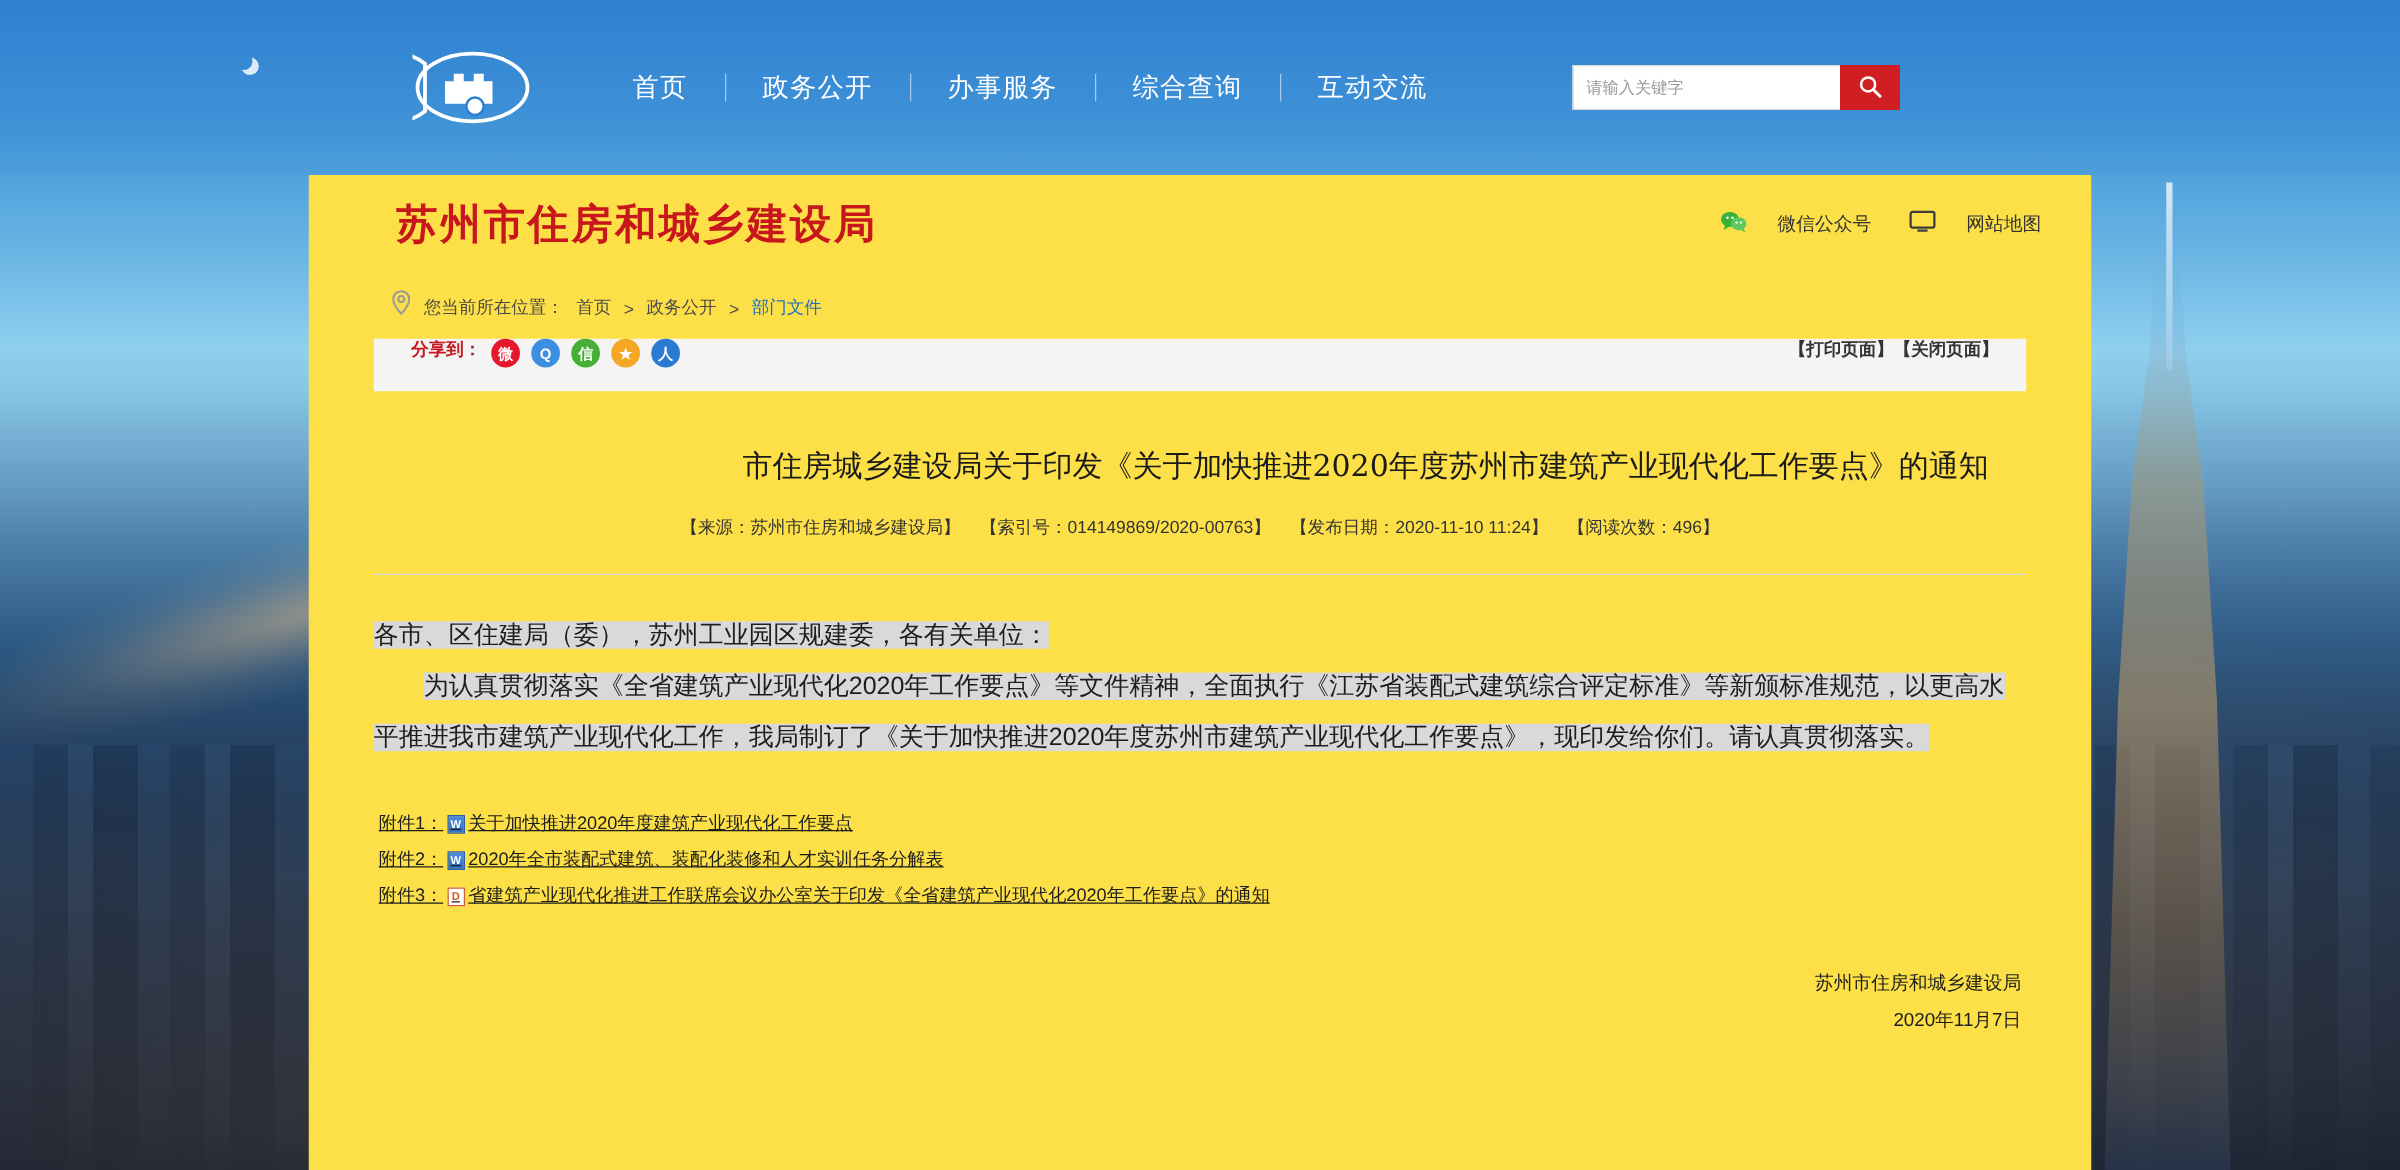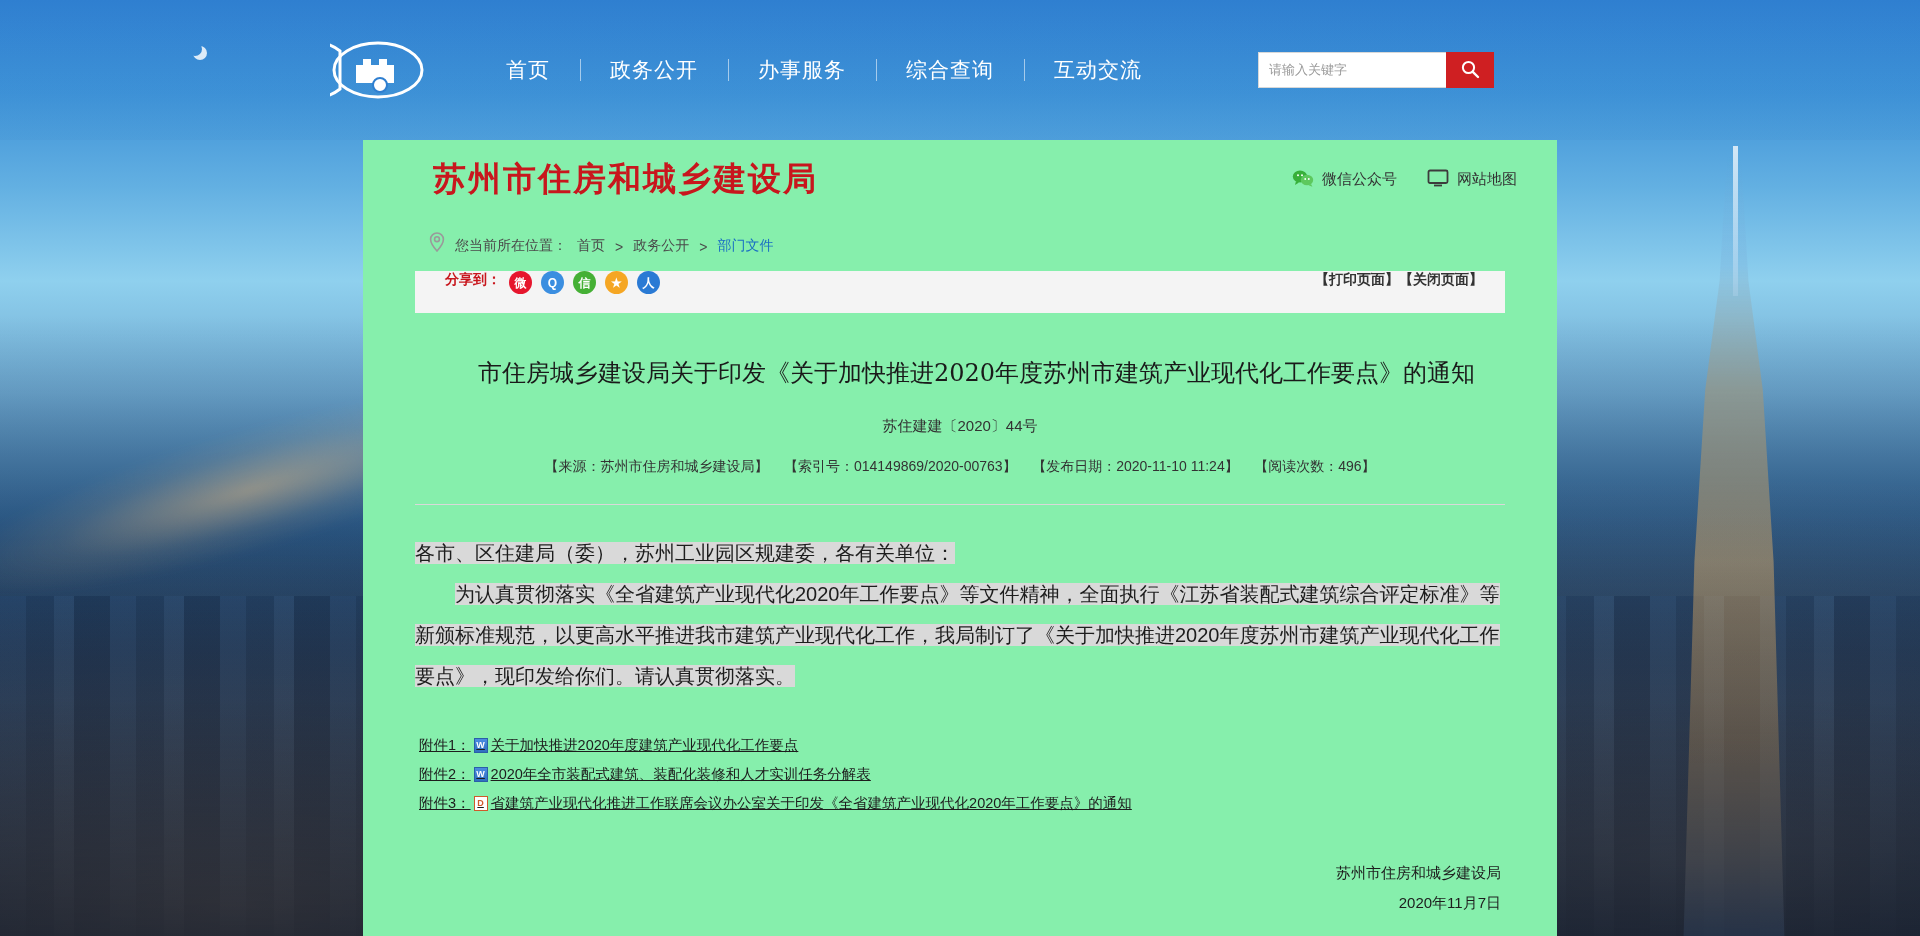--- a/index.html
+++ b/index.html
@@ -132,21 +132,21 @@
     width: 1px; height: 22px;
     background: rgba(255,255,255,0.55);
   }
   .search-box {
     margin-left: 86px;
     display: flex;
     align-items: stretch;
     height: 36px;
   }
   .search-box input {
-    width: 188px;
+    width: 214px;
     border: 1px solid #d8d8d8;
     border-right: none;
     background: #ffffff;
     font-size: 13px;
     color: #b91c1c;
     padding: 0 10px;
     outline: none;
     font-family: Liberation Serif, serif;
   }
   .search-box input::placeholder { color: #9a9a9a; }
@@ -159,23 +159,23 @@
     align-items: center;
     justify-content: center;
   }
 
   
   .content-col {
     position: absolute;
     left: 50%;
     transform: translateX(-50%);
     top: 140px;
-    width: 1194px;
+    width: 1426px;
     bottom: 0;
-    background: #86efac;
+    background: #fde047;
     z-index: 12;
   }
   .brand-row {
     height: 78px;
     display: flex;
     align-items: center;
     padding: 0 40px 0 70px;
     position: relative;
   }
   .brand-title {
@@ -190,21 +190,21 @@
     margin-left: auto;
     display: flex;
     align-items: center;
     gap: 30px;
     font-size: 15px;
     color: #333;
   }
   .brand-link {
     display: flex;
     align-items: center;
-    gap: 8px;
+    gap: 24px;
     cursor: pointer;
     white-space: nowrap;
   }
 
   .inner {
     padding: 0 52px;
   }
 
   .breadcrumb {
     display: flex;
@@ -438,21 +438,20 @@
         <span class="sicon fav">★</span>
         <span class="sicon more">人</span>
       </span>
       <span class="share-actions">
         <span>【打印页面】</span>
         <span>【关闭页面】</span>
       </span>
     </div>
 
     <div class="doc-title">市住房城乡建设局关于印发《关于加快推进2020年度苏州市建筑产业现代化工作要点》的通知</div>
-    <div class="doc-number">苏住建建〔2020〕44号</div>
     <div class="doc-meta">
       <span>【来源：苏州市住房和城乡建设局】</span>
       &nbsp;&nbsp;
       <span>【索引号：014149869/2020-00763】</span>
       &nbsp;&nbsp;
       <span>【发布日期：2020-11-10 11:24】</span>
       &nbsp;&nbsp;
       <span>【阅读次数：496】</span>
     </div>
     <div class="hr-line"></div>

